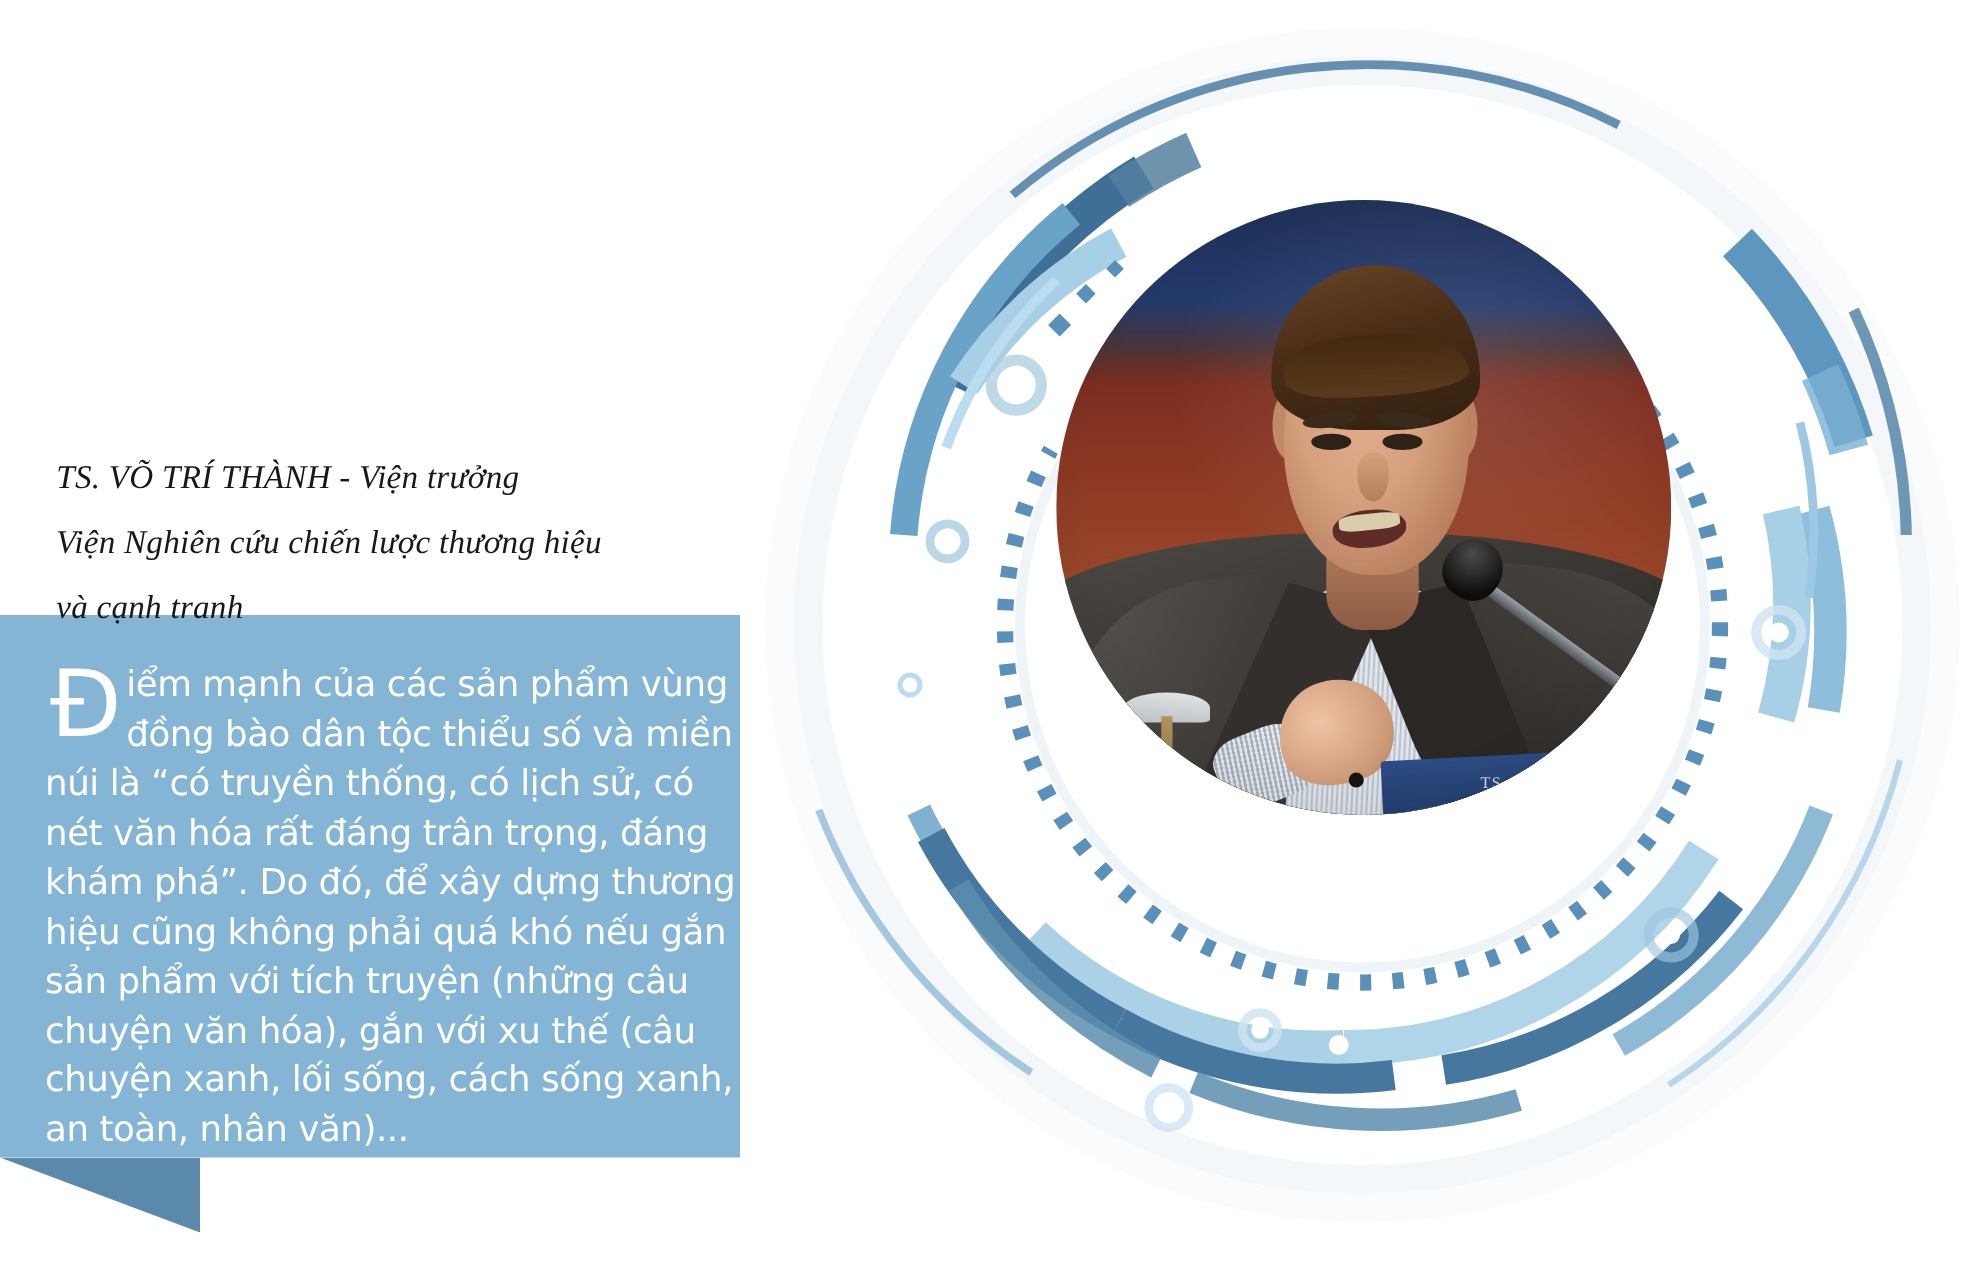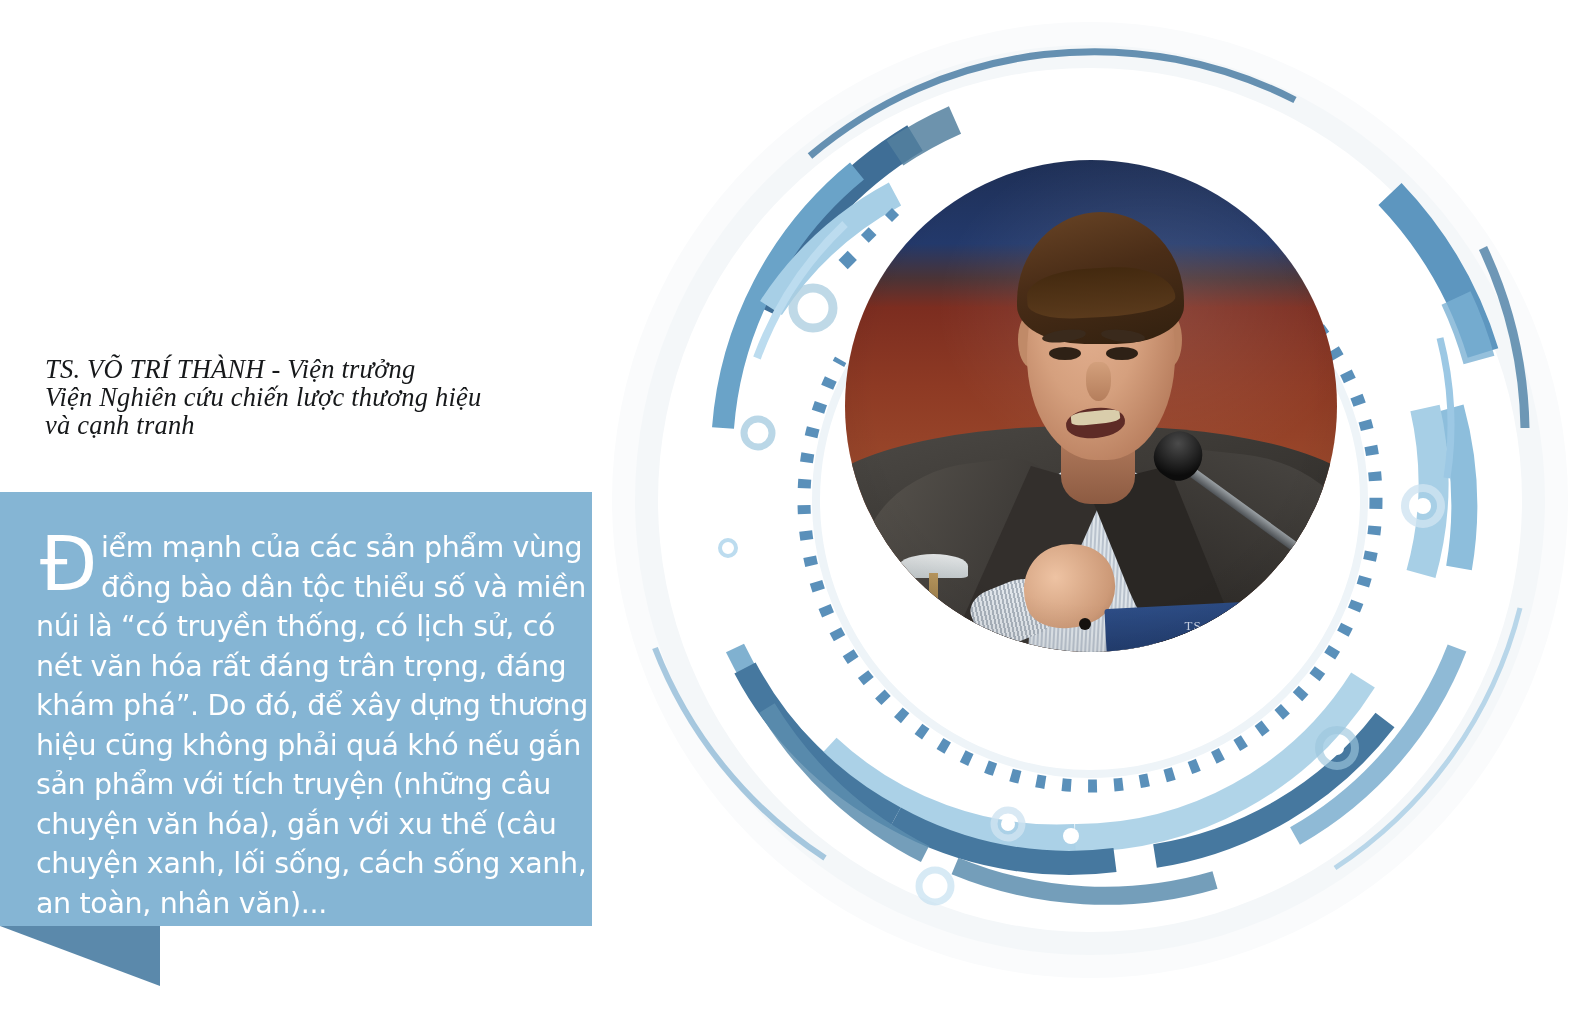--- a/index.html
+++ b/index.html
@@ -19,21 +19,21 @@
 
   
   #attribution {
     position: absolute;
     left: 45px;
     top: 355px;
     width: 540px;
     font-family: "Liberation Serif", "DejaVu Serif", serif;
     font-style: italic;
     font-size: 26.5px;
-    line-height: 28px;
+    line-height: 52px;
     color: #16181a;
     letter-spacing: 0.2px;
     white-space: pre-line;
   }
 
   
   #quote-box {
     position: absolute;
     left: 0px;
     top: 492px;

